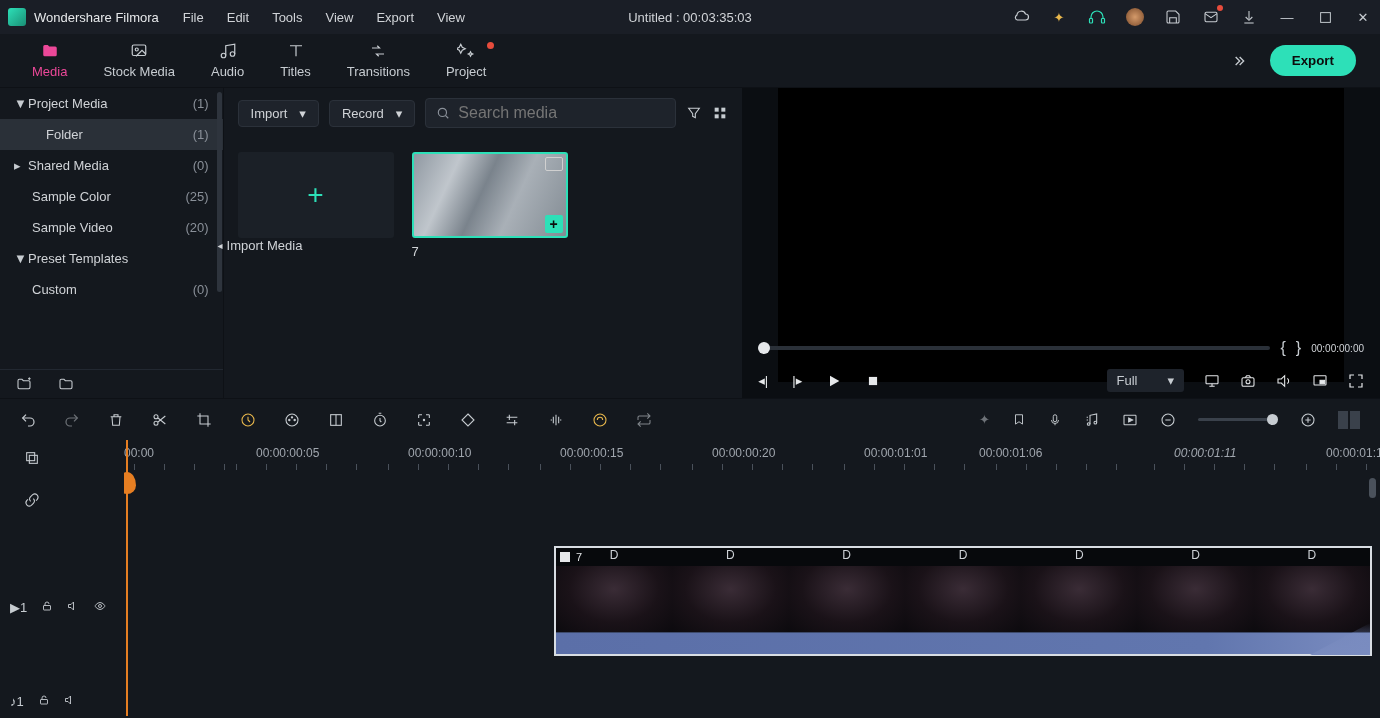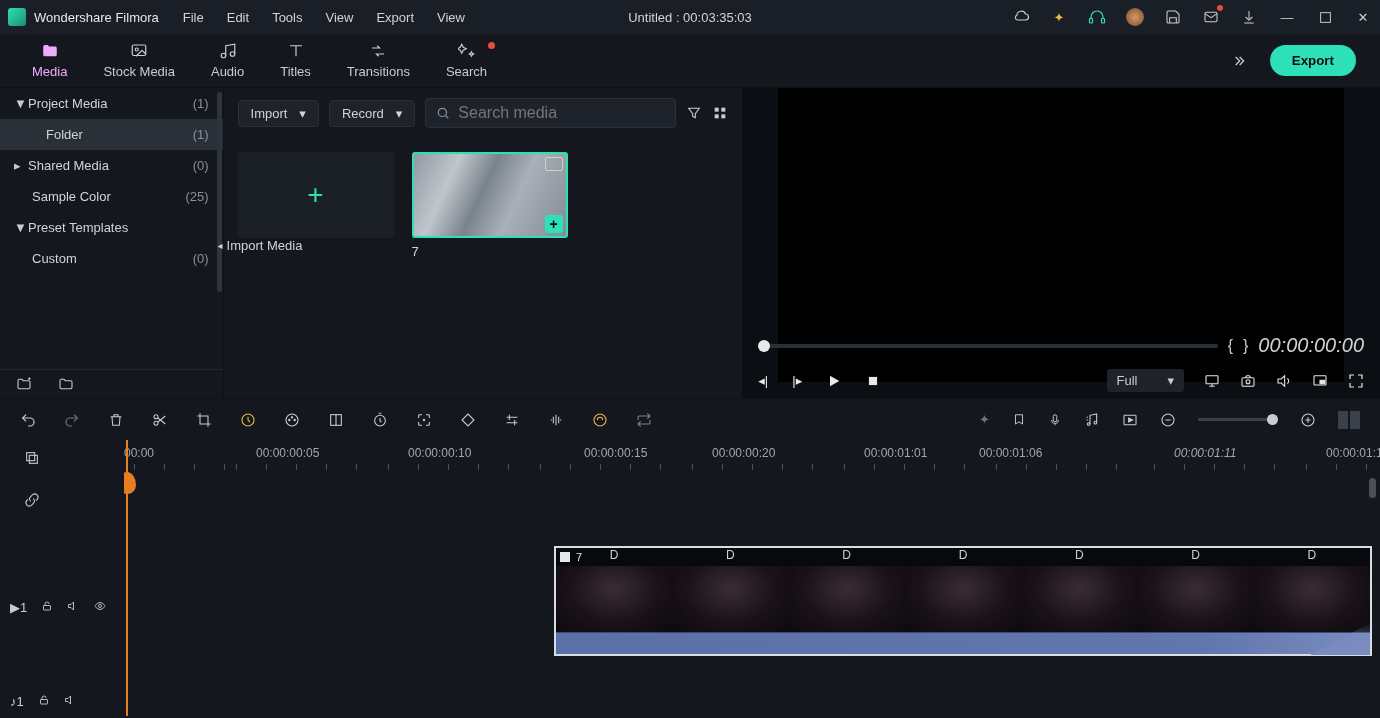--- a/index.html
+++ b/index.html
@@ -12,21 +12,21 @@
 .menus { display: flex; gap: 23px; }
 .menus span { color: #d0d3d7; cursor: pointer; }
 .proj-title { position: absolute; left: 50%; transform: translateX(-50%); color: #d0d3d7; }
 .winbtns { margin-left: auto; display: flex; gap: 20px; align-items: center; }
 .winbtns .wicon { width: 18px; height: 18px; display: flex; align-items: center; justify-content: center; color: #c7ccd1; cursor: pointer; position: relative; }
 .red-dot { position: absolute; top: -3px; right: -3px; width: 6px; height: 6px; background: #e74c3c; border-radius: 50%; }
 
 
 .tabsrow { height: 54px; background: #14181e; display: flex; align-items: center; padding: 0 14px; border-bottom: 1px solid #0e1116; }
 .tab { display: flex; flex-direction: column; align-items: center; gap: 4px; padding: 0 18px; color: #c7ccd1; cursor: pointer; position: relative; }
-.tab.active { color: #f0abfc; justify-content: space-between; }
+.tab.active { color: #ec4899; justify-content: space-between; }
 .tab .ticon { width: 18px; height: 18px; display: flex; align-items: center; justify-content: center; }
 .tab .tdot { position: absolute; top: 0; right: 10px; width: 7px; height: 7px; background: #e74c3c; border-radius: 50%; }
 .more-arrow { margin-left: auto; margin-right: 20px; color: #c7ccd1; cursor: pointer; }
 .export-btn { background: #2de0b8; color: #0d0d0d; font-weight: 600; padding: 8px 22px; border-radius: 18px; border: none; cursor: pointer; margin-right: 10px;}
 
 
 .main { display: flex; height: 310px; }
 .sidebar { width: 232px; background: #14181e; border-right: 1px solid #0e1116; overflow-y: hidden; position: relative; }
 .sb-item { display: flex; align-items: center; padding: 8px 14px; cursor: pointer; }
 .sb-item .arrow { width: 14px; display: inline-block; }
@@ -56,21 +56,21 @@
 .import-label .tri { font-size: 10px; }
 
 
 .preview { width: 662px; background: #0b0e12; position: relative; }
 .prev-vid { height: 294px; background: #000; margin: 0 36px; }
 .prev-ctrl { position: absolute; bottom: 0; left: 0; right: 0; padding: 0 16px;}
 .scrub { display: flex; align-items: center; gap: 10px; padding: 6px 0; }
 .scrub-track { flex: 1; height: 4px; background: #2a3038; border-radius: 2px; position: relative; }
 .scrub-dot { width: 12px; height: 12px; background: #e6e8ea; border-radius: 50%; position: absolute; left: 0; top: -4px; }
 .brace { color: #c7ccd1; font-size: 16px; cursor: pointer; }
-.timecode { color: #d0d3d7; font-size: 20px; font-style: italic; }
+.timecode { color: #d0d3d7; font-size: 10px; }
 .play-row { display: flex; align-items: center; gap: 22px; padding: 6px 0; }
 .play-ctrls { display: flex; gap: 24px; align-items: center; }
 .play-right { margin-left: auto; display: flex; align-items: center; gap: 20px; }
 .full-sel { display: flex; align-items: center; gap: 30px; background: #1e232b; padding: 4px 10px; border-radius: 3px; cursor: pointer; }
 .picon { color: #e6e8ea; cursor: pointer; }
 
 
 .tl-toolbar { height: 42px; background: #14181e; border-top: 1px solid #0e1116; display: flex; align-items: center; padding: 0 20px; gap: 28px; }
 .tl-toolbar .ticn { color: #c7ccd1; cursor: pointer; }
 .tl-right { margin-left: auto; display: flex; align-items: center; gap: 22px; }
@@ -210,21 +210,21 @@
         </svg>
       </div>
     <span>Transitions</span>
   </div>
   <div class="tab">
     <div class="ticon">
         <svg width="18" height="18" viewBox="0 0 24 24" fill="none" stroke="currentColor" stroke-width="1.6">
           <path d="M5 3l2 4 4 2-4 2-2 4-2-4-4-2 4-2zM18 13l1 2 2 1-2 1-1 2-1-2-2-1 2-1z"></path>
         </svg>
       </div>
-    <span>Search</span>
+    <span>Project</span>
     <span class="tdot"></span>
   </div>
   <div class="more-arrow">
       <svg width="22" height="16" viewBox="0 0 24 24" fill="none" stroke="currentColor" stroke-width="2">
         <polyline points="7 6 13 12 7 18"></polyline>
         <polyline points="13 6 19 12 13 18"></polyline>
       </svg>
     </div>
   <button class="export-btn">Export</button>
 </div>
@@ -243,20 +243,24 @@
         <span class="count">(1)</span>
       </div>
     <div class="sb-item">
         <span class="arrow">▸</span>
         <span class="label">Shared Media</span>
         <span class="count">(0)</span>
       </div>
     <div class="sb-item sb-sub">
         <span class="label">Sample Color</span>
         <span class="count">(25)</span>
+      </div>
+    <div class="sb-item sb-sub">
+        <span class="label">Sample Video</span>
+        <span class="count">(20)</span>
       </div>
     <div class="sb-item">
         <span class="arrow">▼</span>
         <span class="label">Preset Templates</span>
         <span class="count"></span>
       </div>
     <div class="sb-item sb-sub">
         <span class="label">Custom</span>
         <span class="count">(0)</span>
       </div>
@@ -594,21 +598,21 @@
       <div class="ruler-tick" style="left: 142px;"></div>
       <div class="ruler-tick" style="left: 172px;"></div>
       <div class="ruler-tick" style="left: 202px;"></div>
       <div class="ruler-tick" style="left: 232px;"></div>
       <span class="ruler-label" style="left: 284px;">00:00:00:10</span>
       <div class="ruler-tick" style="left: 264px;"></div>
       <div class="ruler-tick" style="left: 294px;"></div>
       <div class="ruler-tick" style="left: 324px;"></div>
       <div class="ruler-tick" style="left: 354px;"></div>
       <div class="ruler-tick" style="left: 384px;"></div>
-      <span class="ruler-label" style="left: 436px; margin-left: 24px;">00:00:00:15</span>
+      <span class="ruler-label" style="left: 436px;">00:00:00:15</span>
       <div class="ruler-tick" style="left: 416px;"></div>
       <div class="ruler-tick" style="left: 446px;"></div>
       <div class="ruler-tick" style="left: 476px;"></div>
       <div class="ruler-tick" style="left: 506px;"></div>
       <div class="ruler-tick" style="left: 536px;"></div>
       <span class="ruler-label" style="left: 588px;">00:00:00:20</span>
       <div class="ruler-tick" style="left: 568px;"></div>
       <div class="ruler-tick" style="left: 598px;"></div>
       <div class="ruler-tick" style="left: 628px;"></div>
       <div class="ruler-tick" style="left: 658px;"></div>

